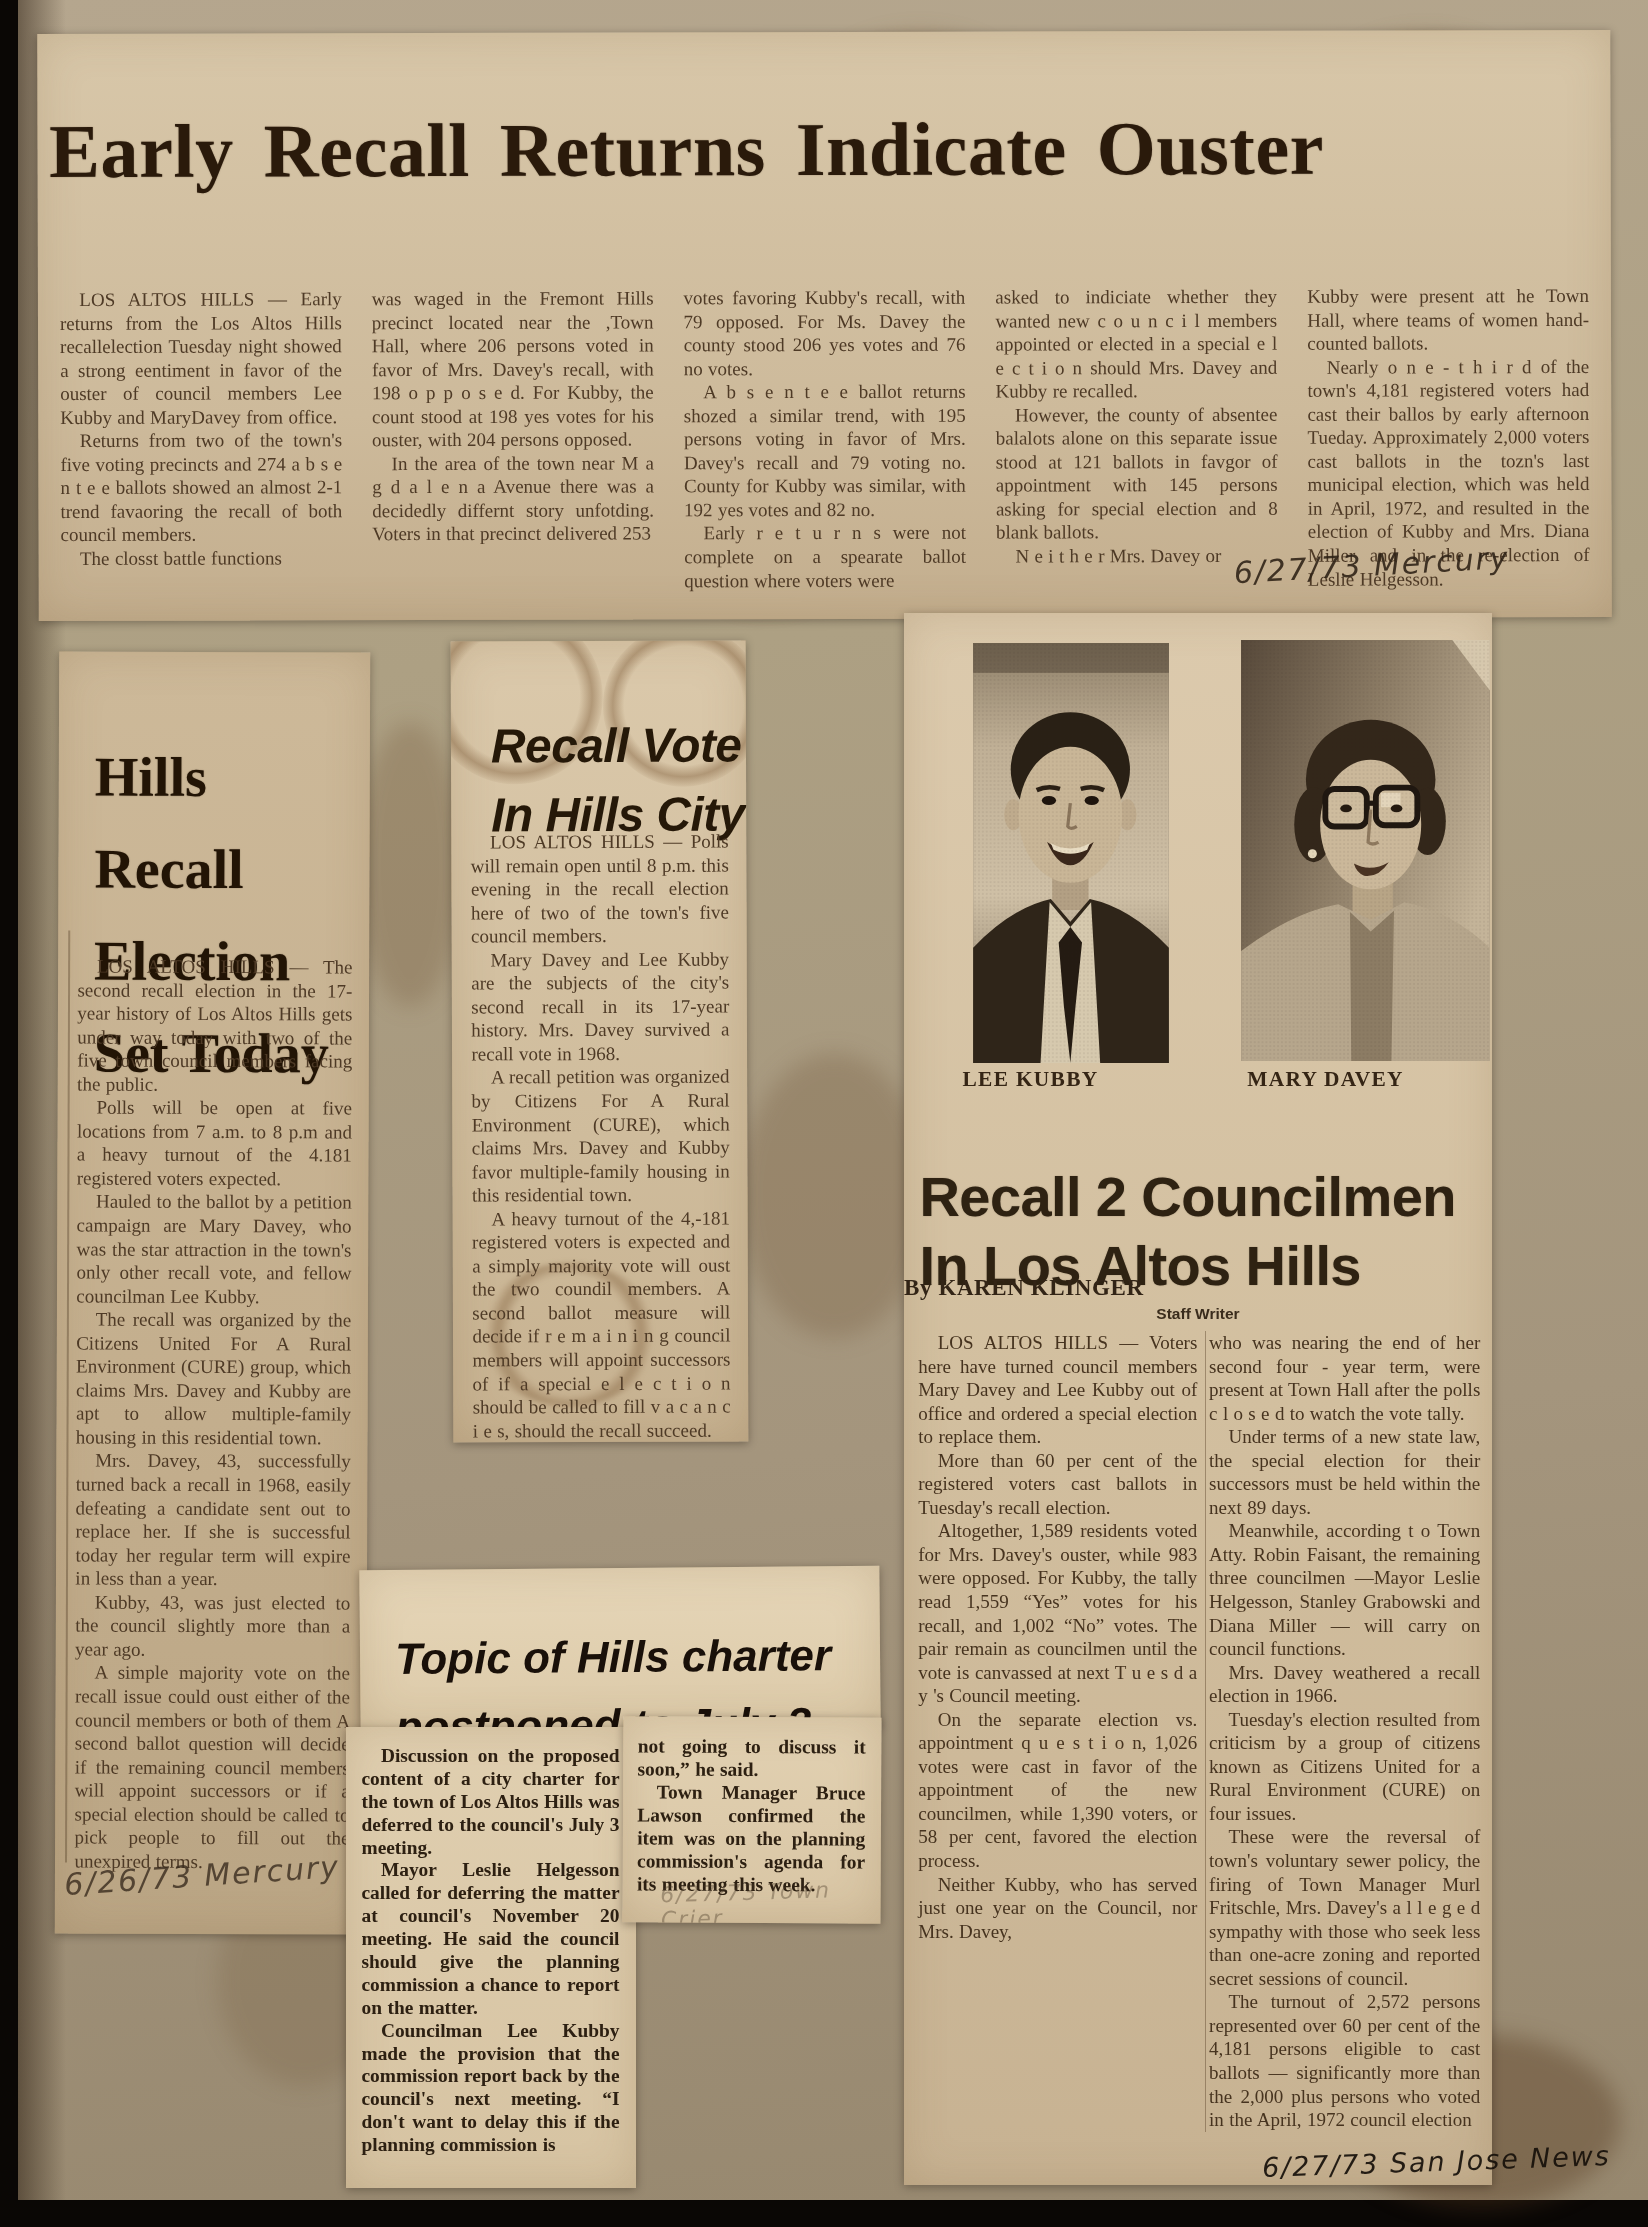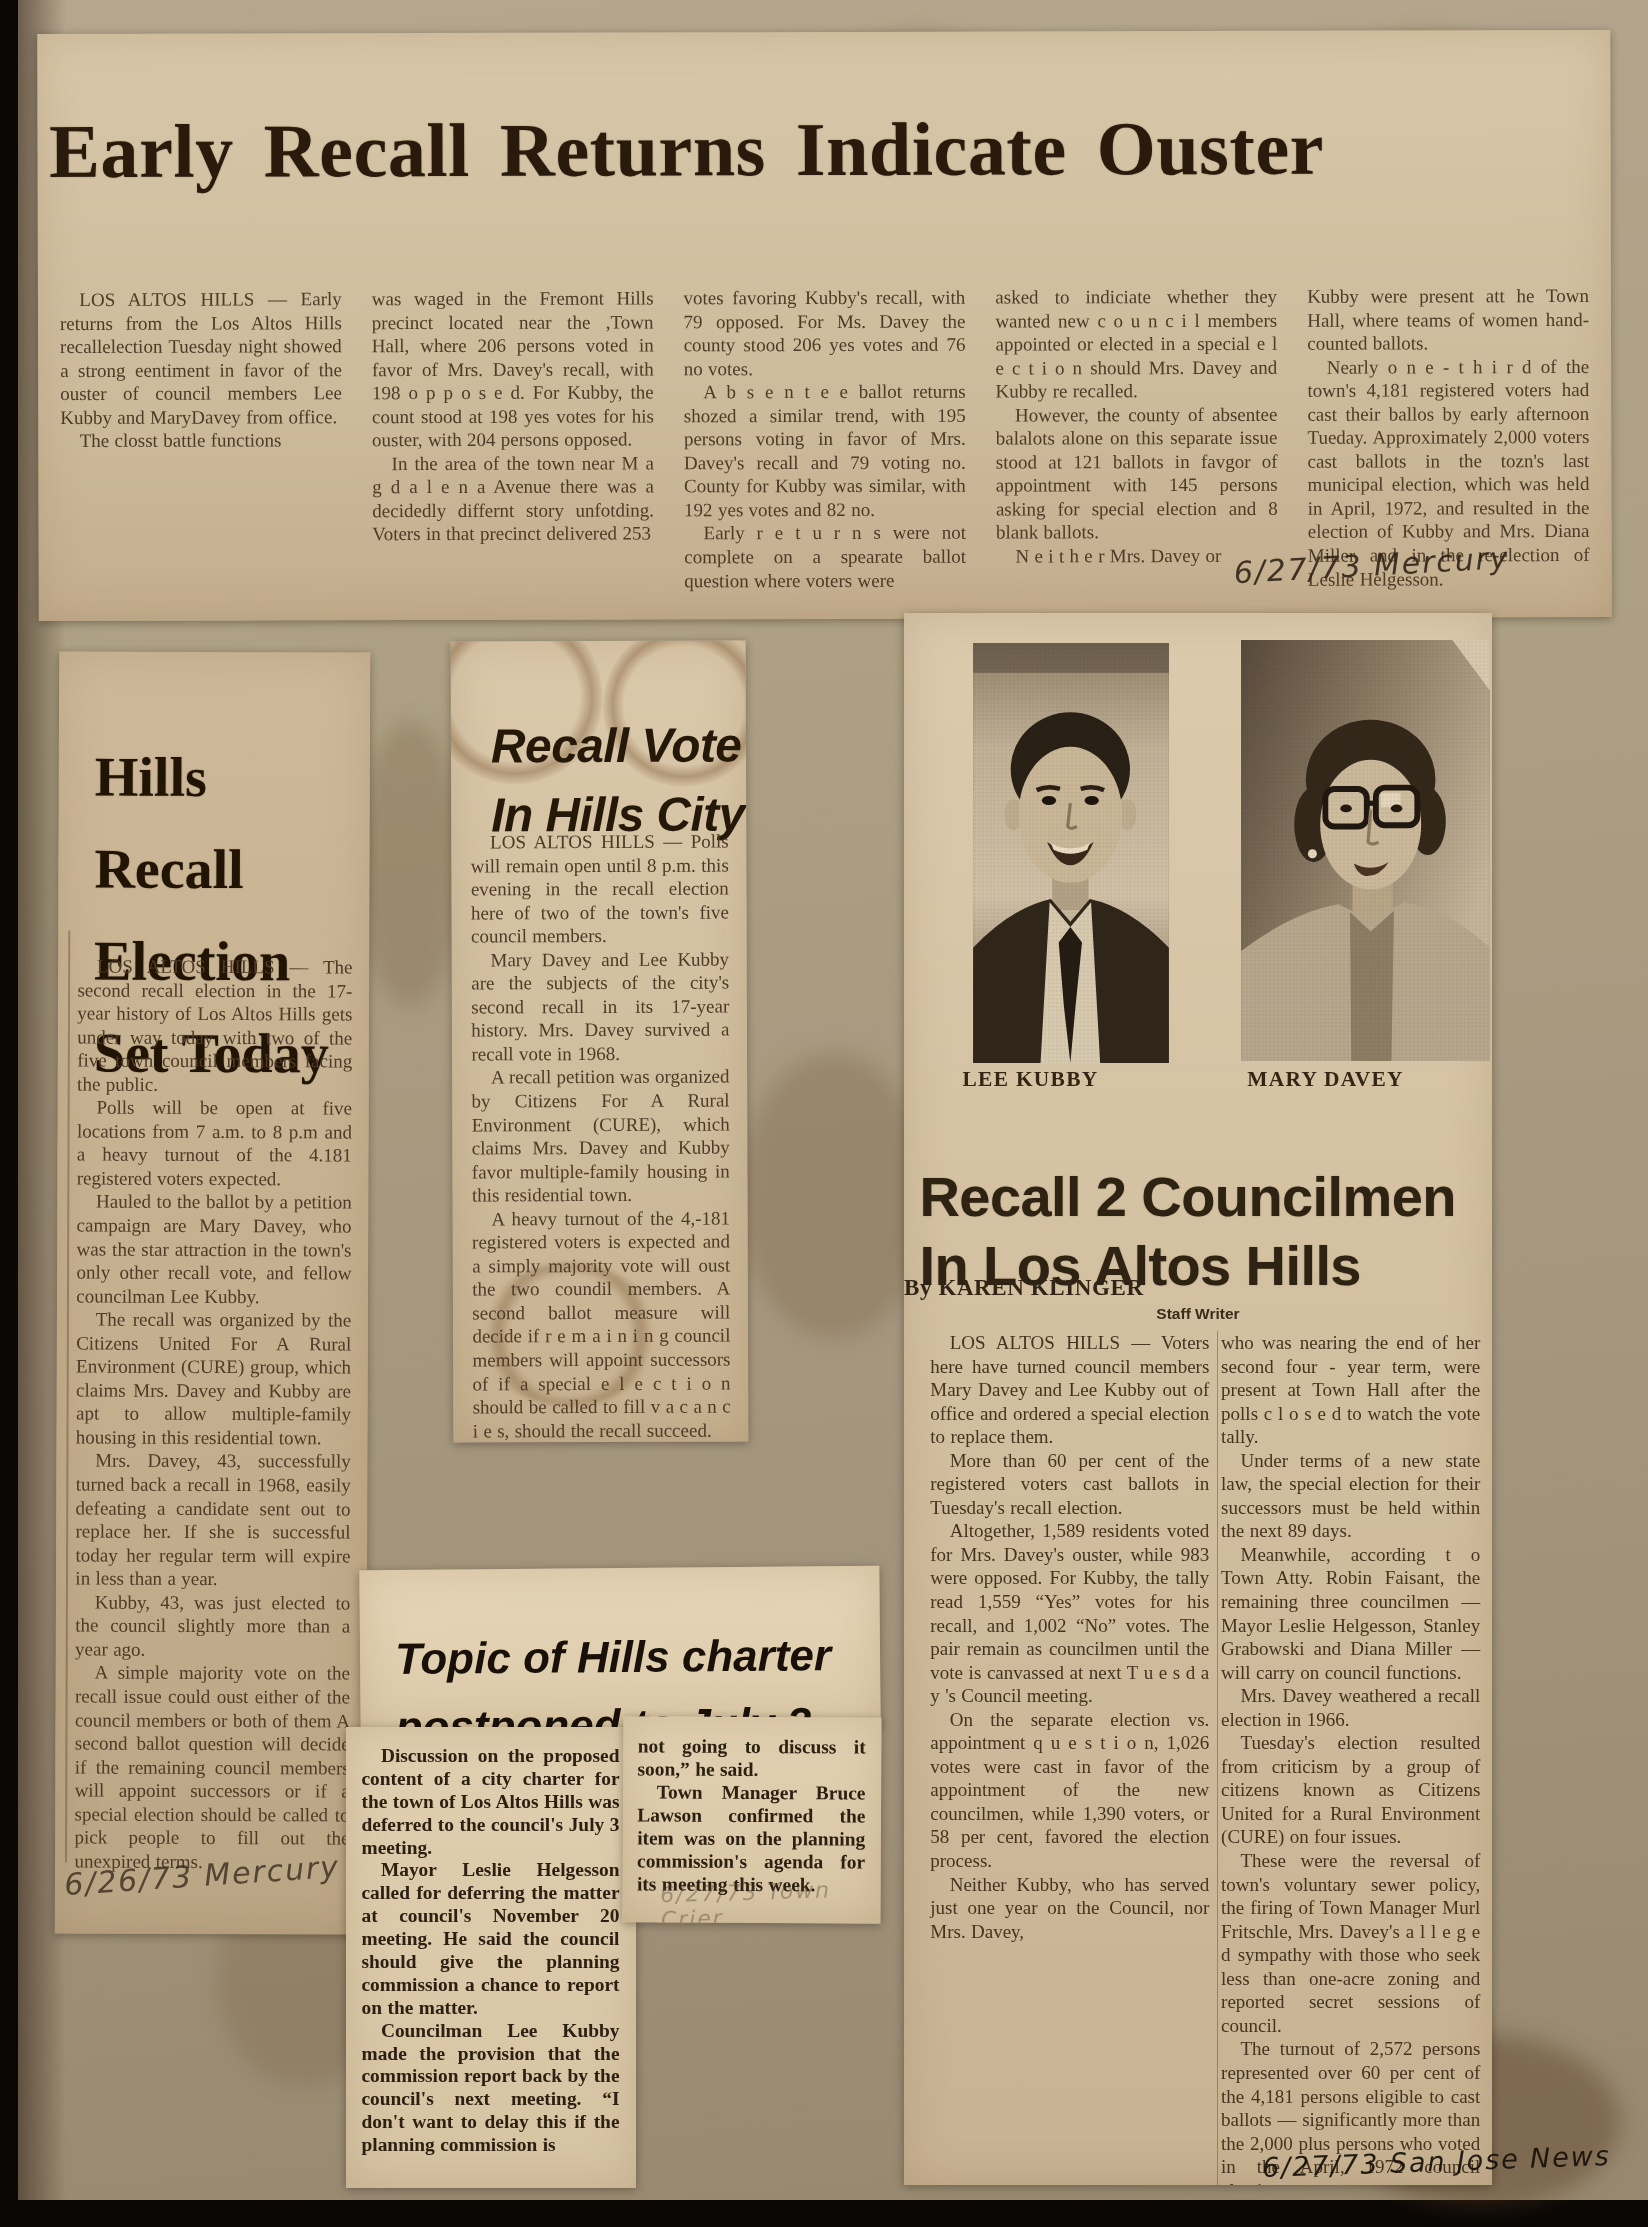--- a/index.html
+++ b/index.html
@@ -65,21 +65,21 @@
 
   
   .np p{margin:0;font-size:19px;line-height:1.24;text-align:justify;text-indent:19.4px;
         color:#4e3a26;hyphens:auto;word-spacing:0.6px;}
   .cont p:first-child{text-indent:0;}
   .cols{position:absolute;left:22px;top:254px;width:1529px;display:flex;gap:30px;}
   .col{flex:1;}
   .body-left{position:absolute;left:19.4px;top:303px;width:275px;}
   .body-mid{position:absolute;left:19.4px;top:189px;width:258px;}
   .two-col{position:absolute;left:14.3px;top:718px;width:562px;display:flex;}
-  .tcol-l{width:279px;padding-right:7.8px;margin-left:12px;}
+  .tcol-l{width:279px;padding-right:7.8px;}
   .tcol-r{flex:1;border-left:1.3px solid rgba(80,55,30,.4);padding-left:3px;}
   .two-col p{color:#46331f;}
   .body-charter{position:absolute;left:15.5px;top:18px;width:258px;}
   .clip-charter-r .body-charter{left:14.3px;top:19.4px;width:228px;}
   .body-charter p{font-weight:bold;color:#2d2012;line-height:1.18;font-size:19.4px;}
 
   
   .photo{position:absolute;overflow:hidden;background:#8a7a64;
          box-shadow:inset 0 0 17px rgba(20,12,6,.5);}
   .photo-kubby{left:28.5px;top:19.4px;width:196px;height:420px;}
@@ -117,20 +117,21 @@
   <div class="stain st5"></div>
   <div class="stain st6"></div>
   <div class="stain st7"></div>
   <div class="stain st8"></div>
 
   <section class="clip clip-top">
     <h1 class="hl-serif-top">Early Recall Returns Indicate Ouster</h1>
     <div class="cols np">
       <div class="col">
           <p>LOS ALTOS HILLS — Early returns from the Los Altos Hills recallelection Tuesday night showed a strong eentiment in favor of the ouster of council members Lee Kubby and MaryDavey from office.</p>
+          <p>Returns from two of the town's five voting precincts and 274 a b s e n t e e ballots showed an almost 2-1 trend favaoring the recall of both council members.</p>
           <p>The closst battle functions</p>
         </div>
       <div class="col cont">
           <p>was waged in the Fremont Hills precinct located near the ,Town Hall, where 206 persons voted in favor of Mrs. Davey's recall, with 198 o p p o s e d. For Kubby, the count stood at 198 yes votes for his ouster, with 204 persons opposed.</p>
           <p>In the area of the town near M a g d a l e n a Avenue there was a decidedly differnt story unfotding. Voters in that precinct delivered 253</p>
         </div>
       <div class="col cont">
           <p>votes favoring Kubby's recall, with 79 opposed. For Ms. Davey the county stood 206 yes votes and 76 no votes.</p>
           <p>A b s e n t e e ballot returns shozed a similar trend, with 195 persons voting in favor of Mrs. Davey's recall and 79 voting no. County for Kubby was similar, with 192 yes votes and 82 no.</p>
           <p>Early r e t u r n s were not complete on a spearate ballot question where voters were</p>

